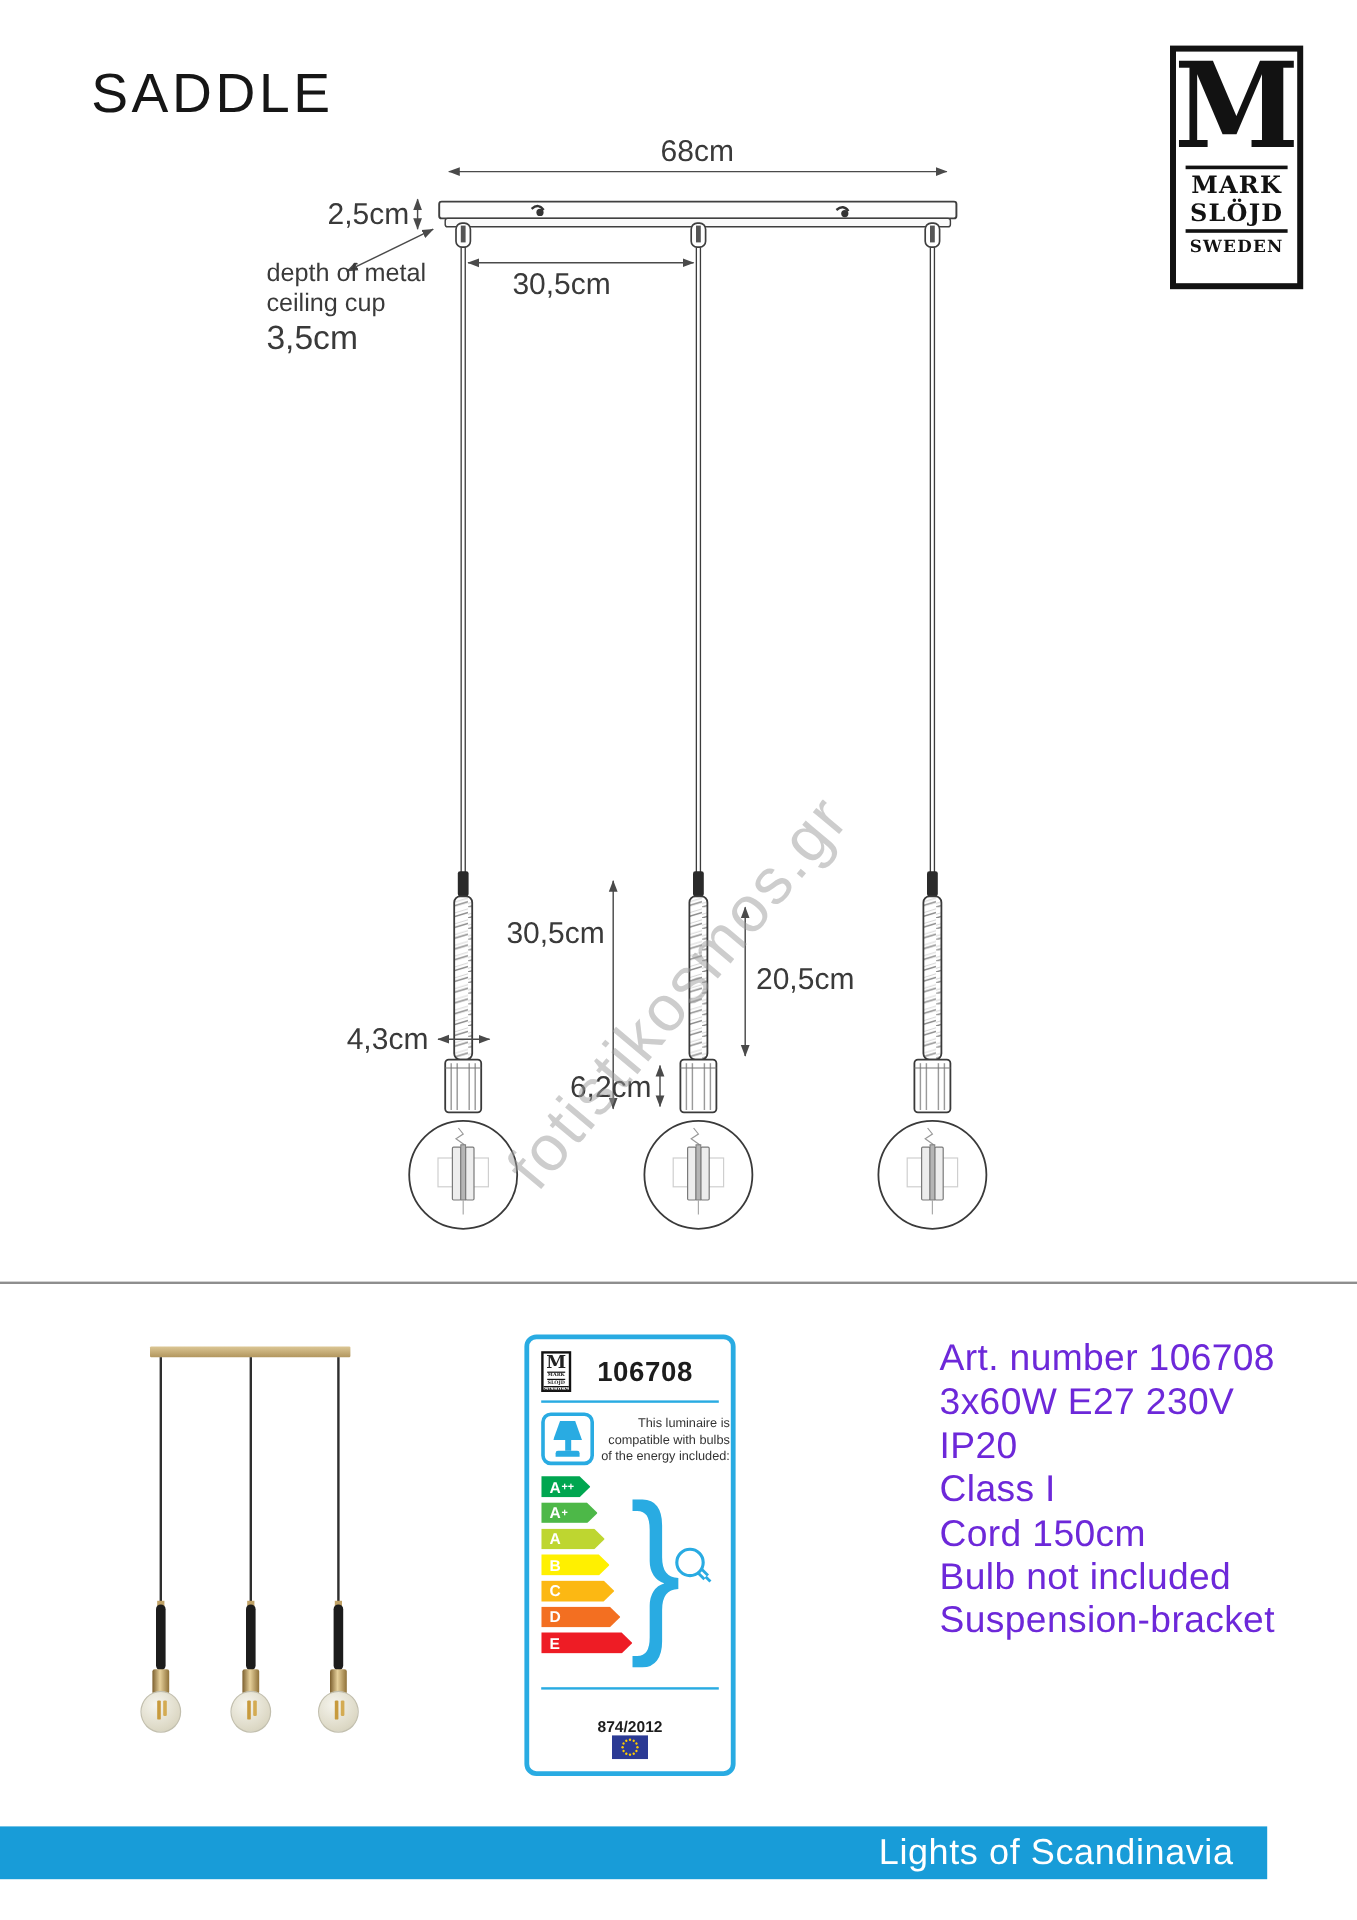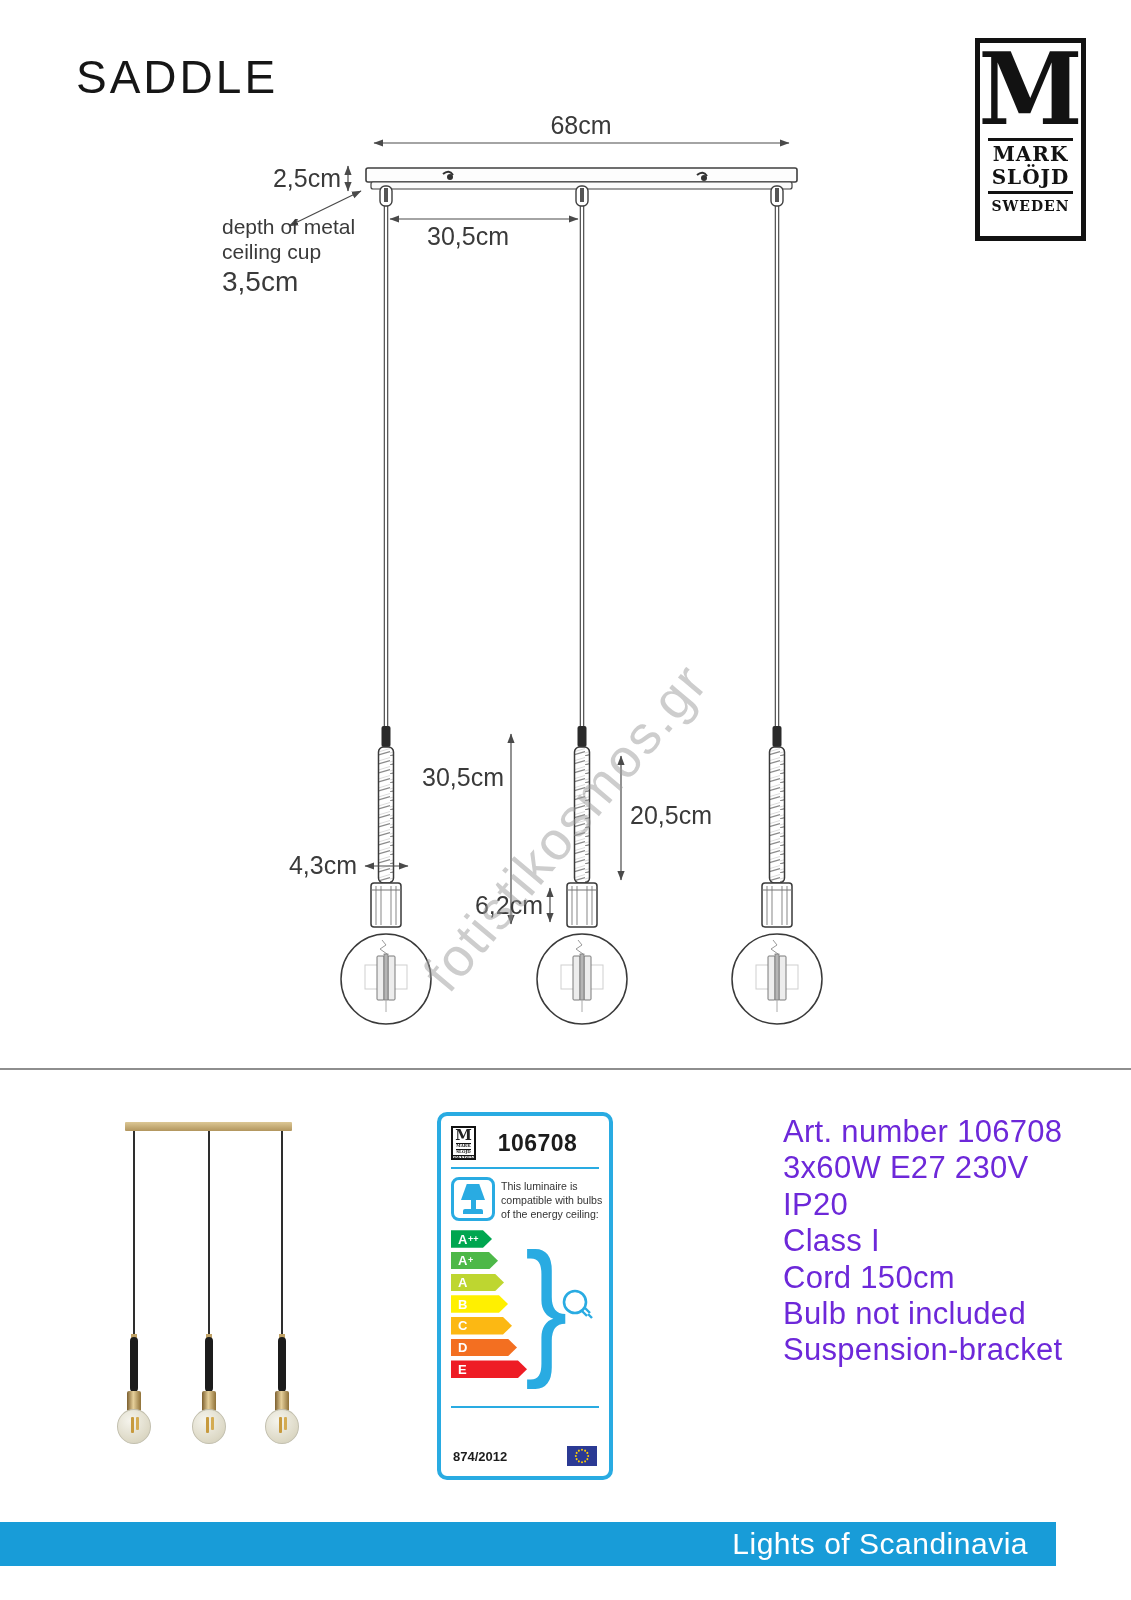--- a/index.html
+++ b/index.html
@@ -64,39 +64,39 @@
   .el-minilogo .mm{font-weight:bold;font-size:15px;line-height:1;}
   .el-minilogo .mt{font-weight:bold;font-size:4px;letter-spacing:0;line-height:1.2;border-top:1px solid #121212;}
   .el-model{flex:1;text-align:center;font-size:23px;font-weight:bold;color:#1c1c1c;letter-spacing:0.5px;}
   .el-rule{height:2px;background:#29abe2;margin:7px 0 8px;}
   .el-compat{display:flex;gap:6px;align-items:flex-start;}
   .el-picto{width:44px;height:44px;border:3px solid #29abe2;border-radius:8px;box-sizing:border-box;
     display:flex;flex-direction:column;align-items:center;justify-content:center;flex:none;}
   .lampshade{width:24px;height:16px;background:#29abe2;clip-path:polygon(24% 0,76% 0,100% 100%,0 100%);}
   .lampstem{width:5px;height:9px;background:#29abe2;}
   .lampbase{width:20px;height:5px;background:#29abe2;border-radius:2px 2px 0 0;}
-  .el-compat-txt{font-size:10.6px;line-height:1.3;color:#333;padding-top:3px;}
+  .el-compat-txt{font-size:10.6px;line-height:1.3;color:#333;padding-top:3px;text-align:right;}
   .el-compat-txt div{white-space:nowrap;}
   .el-arrows{position:relative;margin-top:9px;height:153px;}
   .el-row{height:17.5px;margin-bottom:4.2px;}
   .el-arrow{
     height:100%;clip-path:polygon(0 0,calc(100% - 9px) 0,100% 50%,calc(100% - 9px) 100%,0 100%);
     display:flex;align-items:center;padding-left:7px;box-sizing:border-box;
     color:#fff;font-weight:bold;font-size:13px;line-height:1;
   }
   .el-arrow .sup{font-size:9px;vertical-align:super;line-height:1;margin-left:0.5px;}
   .el-brace{
     position:absolute;left:74px;top:0;height:153px;display:flex;align-items:center;
     font-size:150px;color:#29abe2;font-family:"Liberation Sans",sans-serif;
     transform:scaleX(0.85);transform-origin:left center;
   }
   .el-bulbicon{position:absolute;left:108px;top:56px;}
   .el-bottom{
     position:absolute;left:12px;right:12px;bottom:10px;
-    display:flex;align-items:center;justify-content:space-between;
+    display:flex;align-items:center;justify-content:space-between;flex-direction:column;
   }
   .el-reg{font-size:13px;font-weight:bold;color:#1c1c1c;}
   .el-rule2{position:absolute;left:10px;right:10px;bottom:68px;height:2px;background:#29abe2;}
   
   .specs{position:absolute;left:735px;top:1114px;font-size:31px;line-height:36.4px;color:#6d28d9;letter-spacing:0.3px;margin-left:48px;}
   
   .footer{
     position:absolute;left:0;top:1522px;width:1056px;height:44px;
     display:flex;align-items:center;justify-content:flex-end;
     padding-right:28px;box-sizing:border-box;color:#fff;font-size:30px;letter-spacing:0.5px;
@@ -286,21 +286,21 @@
 
   <div class="el-compat">
     <div class="el-picto">
       <div class="lampshade"></div>
       <div class="lampstem"></div>
       <div class="lampbase"></div>
     </div>
     <div class="el-compat-txt">
       <div>This luminaire is</div>
       <div>compatible with bulbs</div>
-      <div>of the energy ceiling:</div>
+      <div>of the energy included:</div>
     </div>
   </div>
 
   <div class="el-arrows">
     <div class="el-row">
       <div class="el-arrow" style="width: 41px; background: rgb(0, 166, 80);">
           <span>A</span>
           <span class="sup">++</span>
         </div>
     </div>

